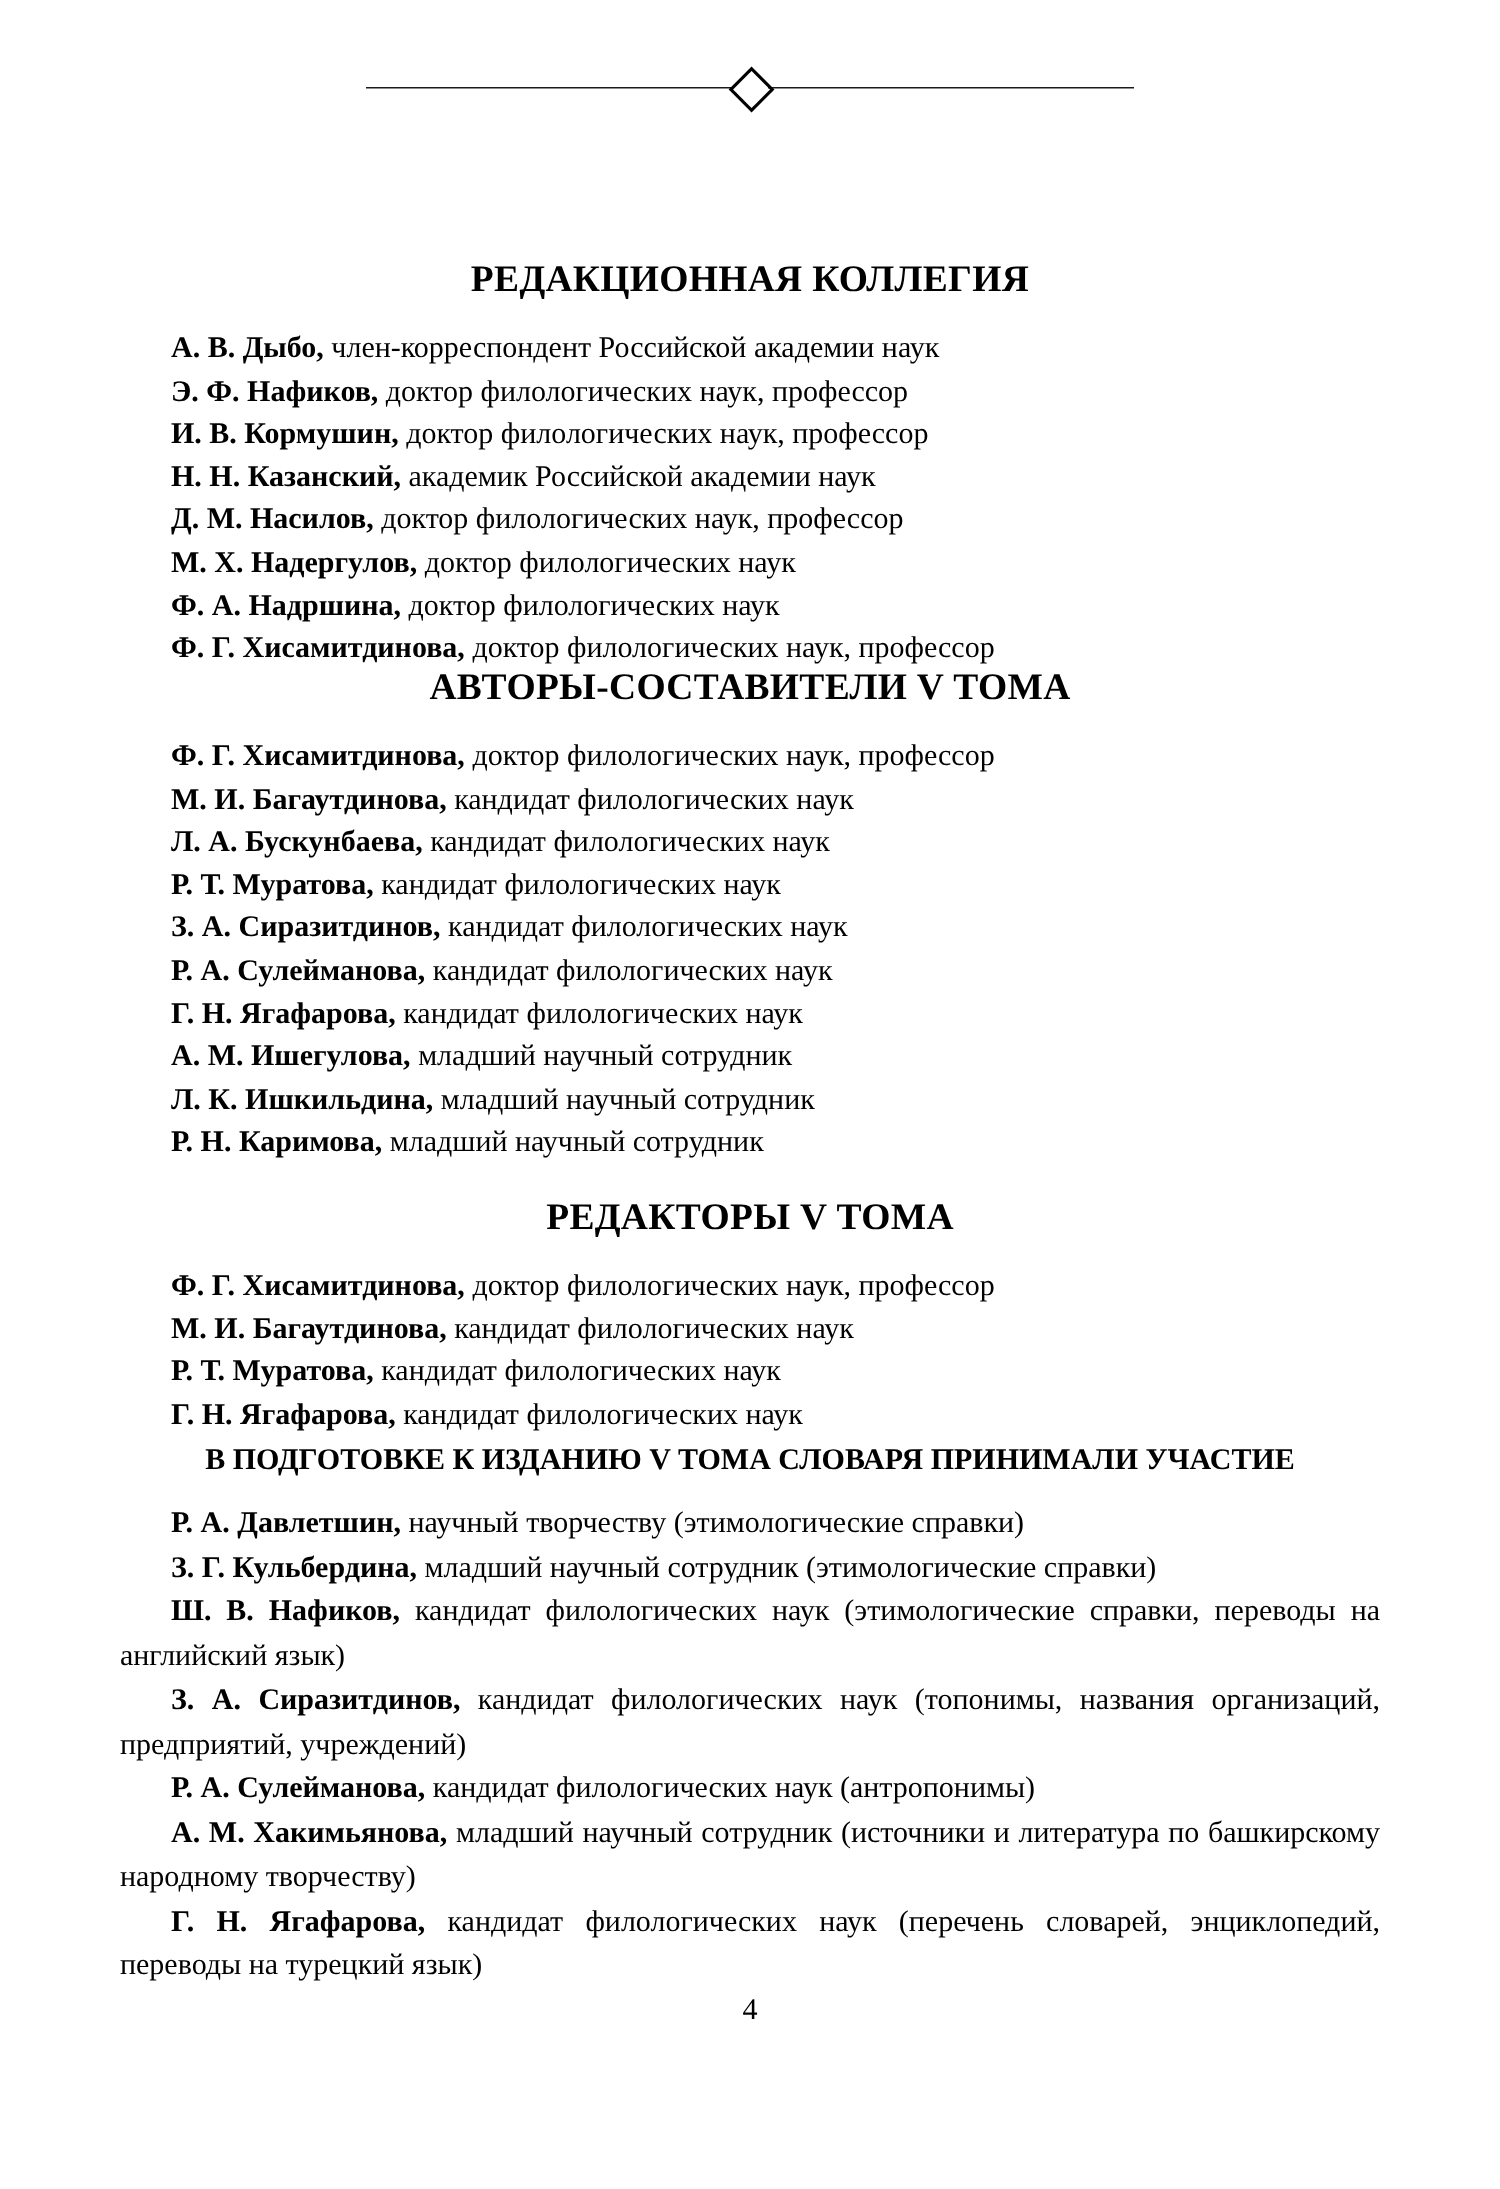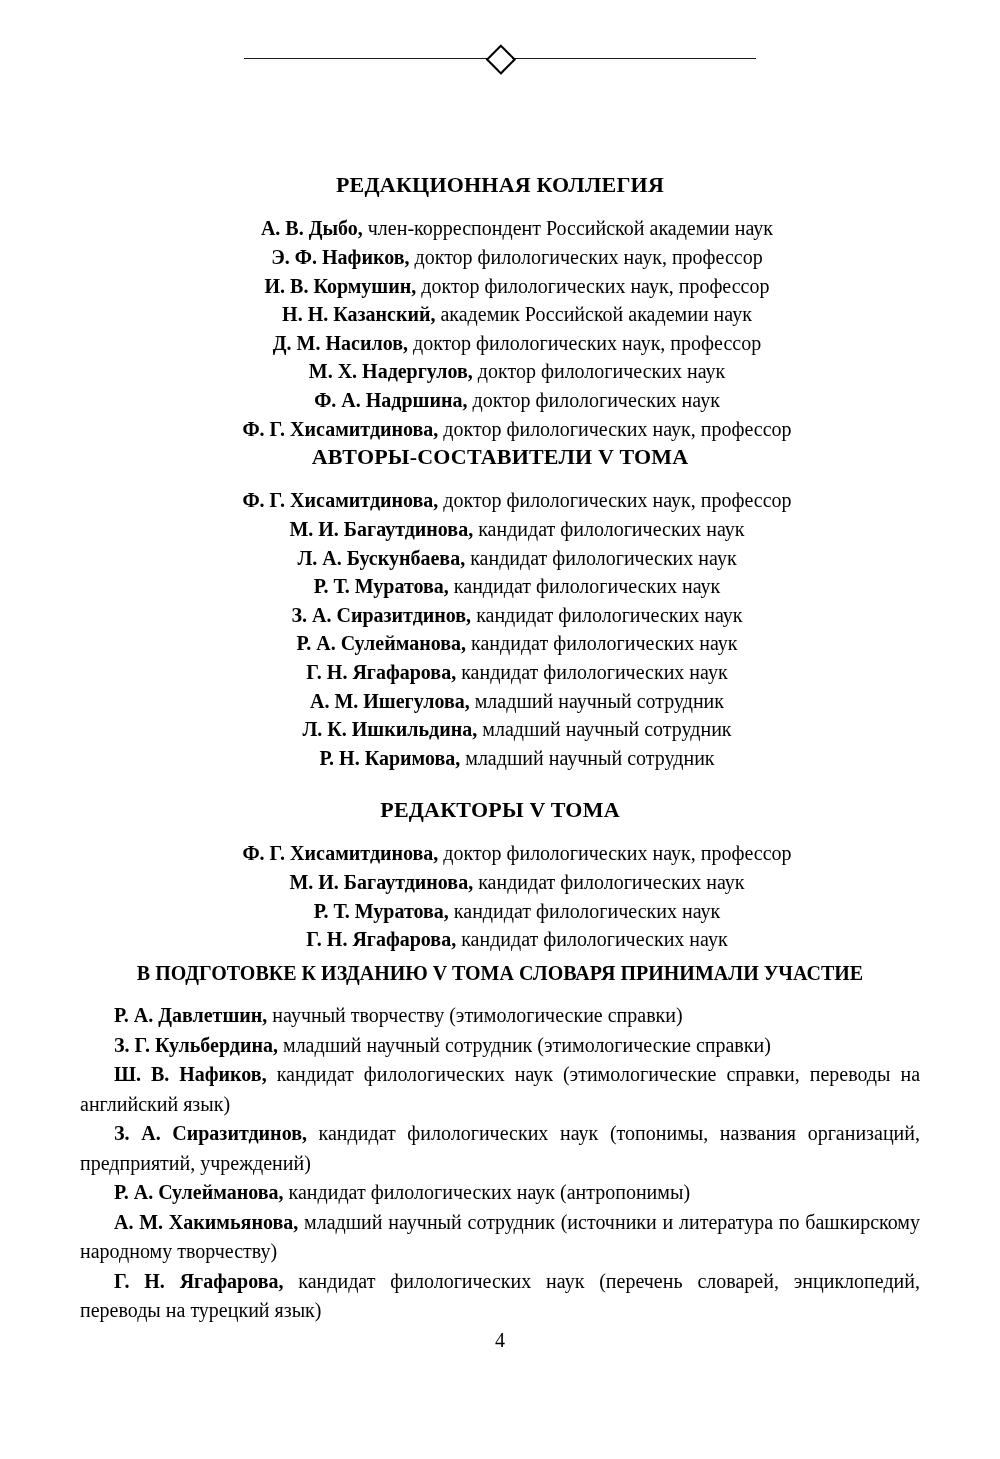--- a/index.html
+++ b/index.html
@@ -53,37 +53,36 @@
 
   
   .content {
     position: absolute;
     left: 80px;
     top: 0;
     width: 840px;
   }
 
   h2.section-heading {
-    font-size: 22px;
+    font-size: 25px;
     font-weight: bold;
     text-align: center;
     margin: 0;
     letter-spacing: 0.2px;
     line-height: 1.2;
   }
   h2.wide-heading {
     font-size: 20px;
     letter-spacing: 0px;
   }
 
   ul.name-list {
     list-style: none;
     margin: 0;
     padding: 0;
-    text-align: center;
   }
   ul.name-list li {
     font-size: 20px;
     line-height: 28.6px;
     margin: 0;
     padding: 0;
     white-space: nowrap;
   }
   ul.name-list.indented li { padding-left: 34px; }
 

